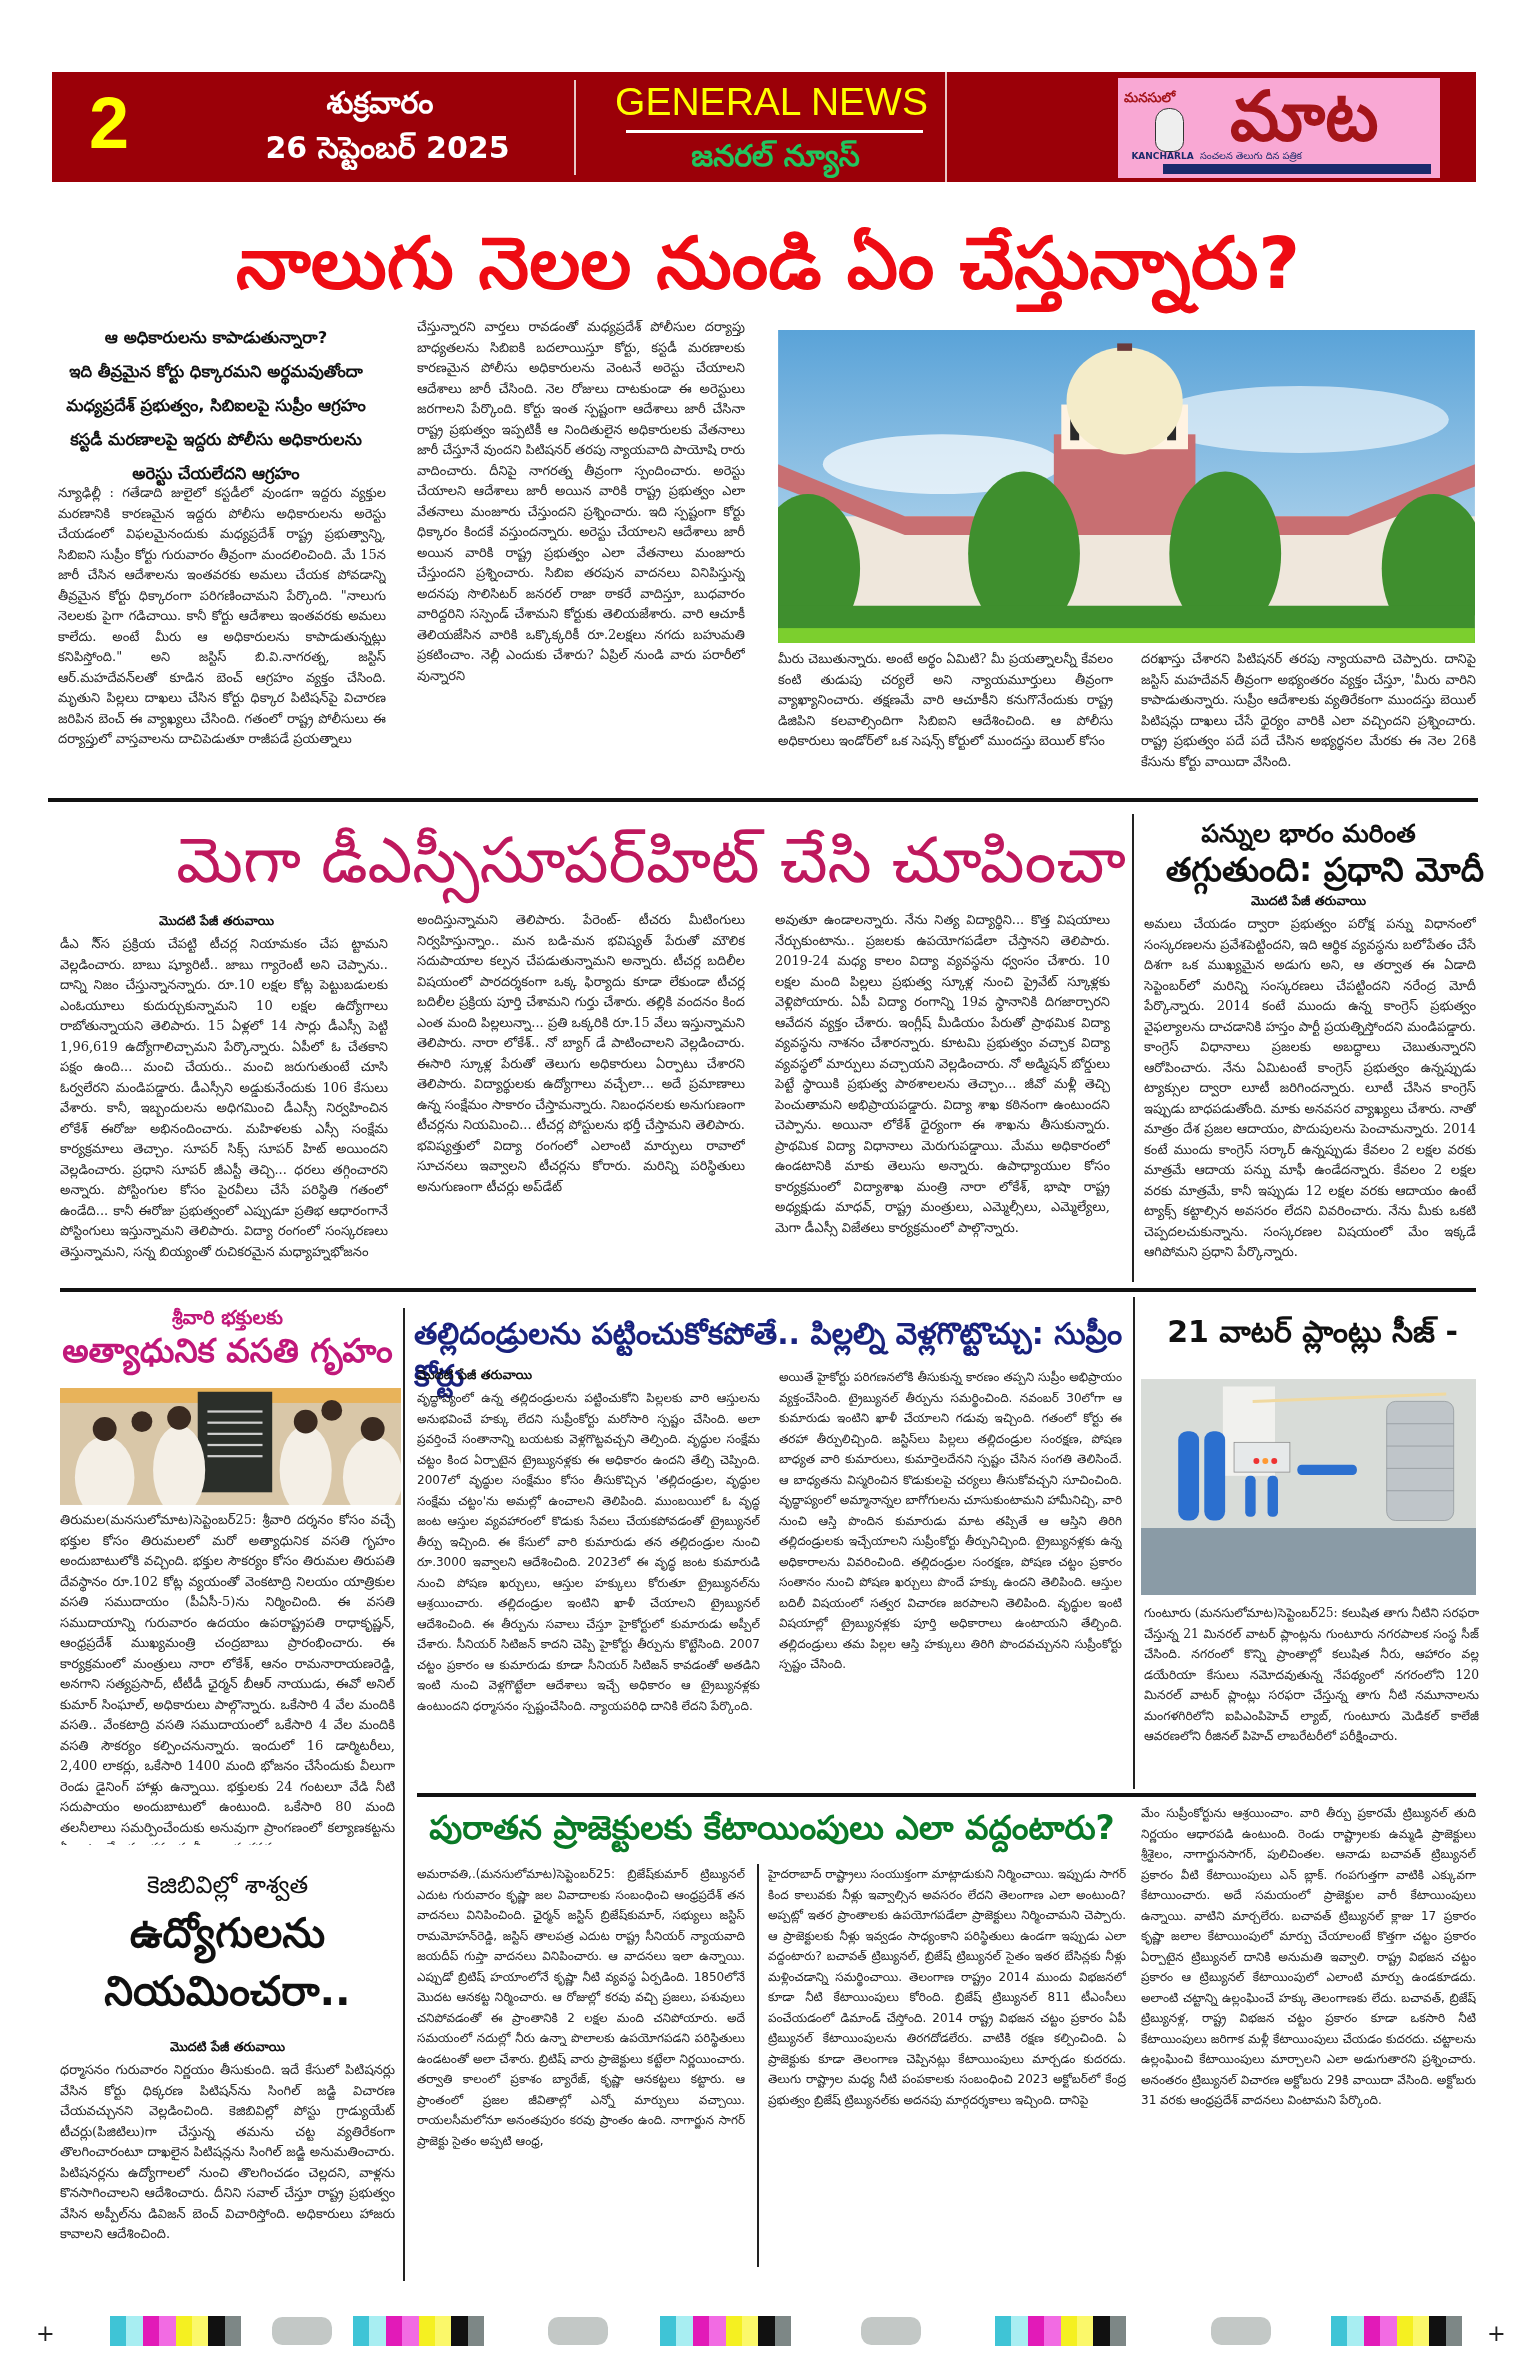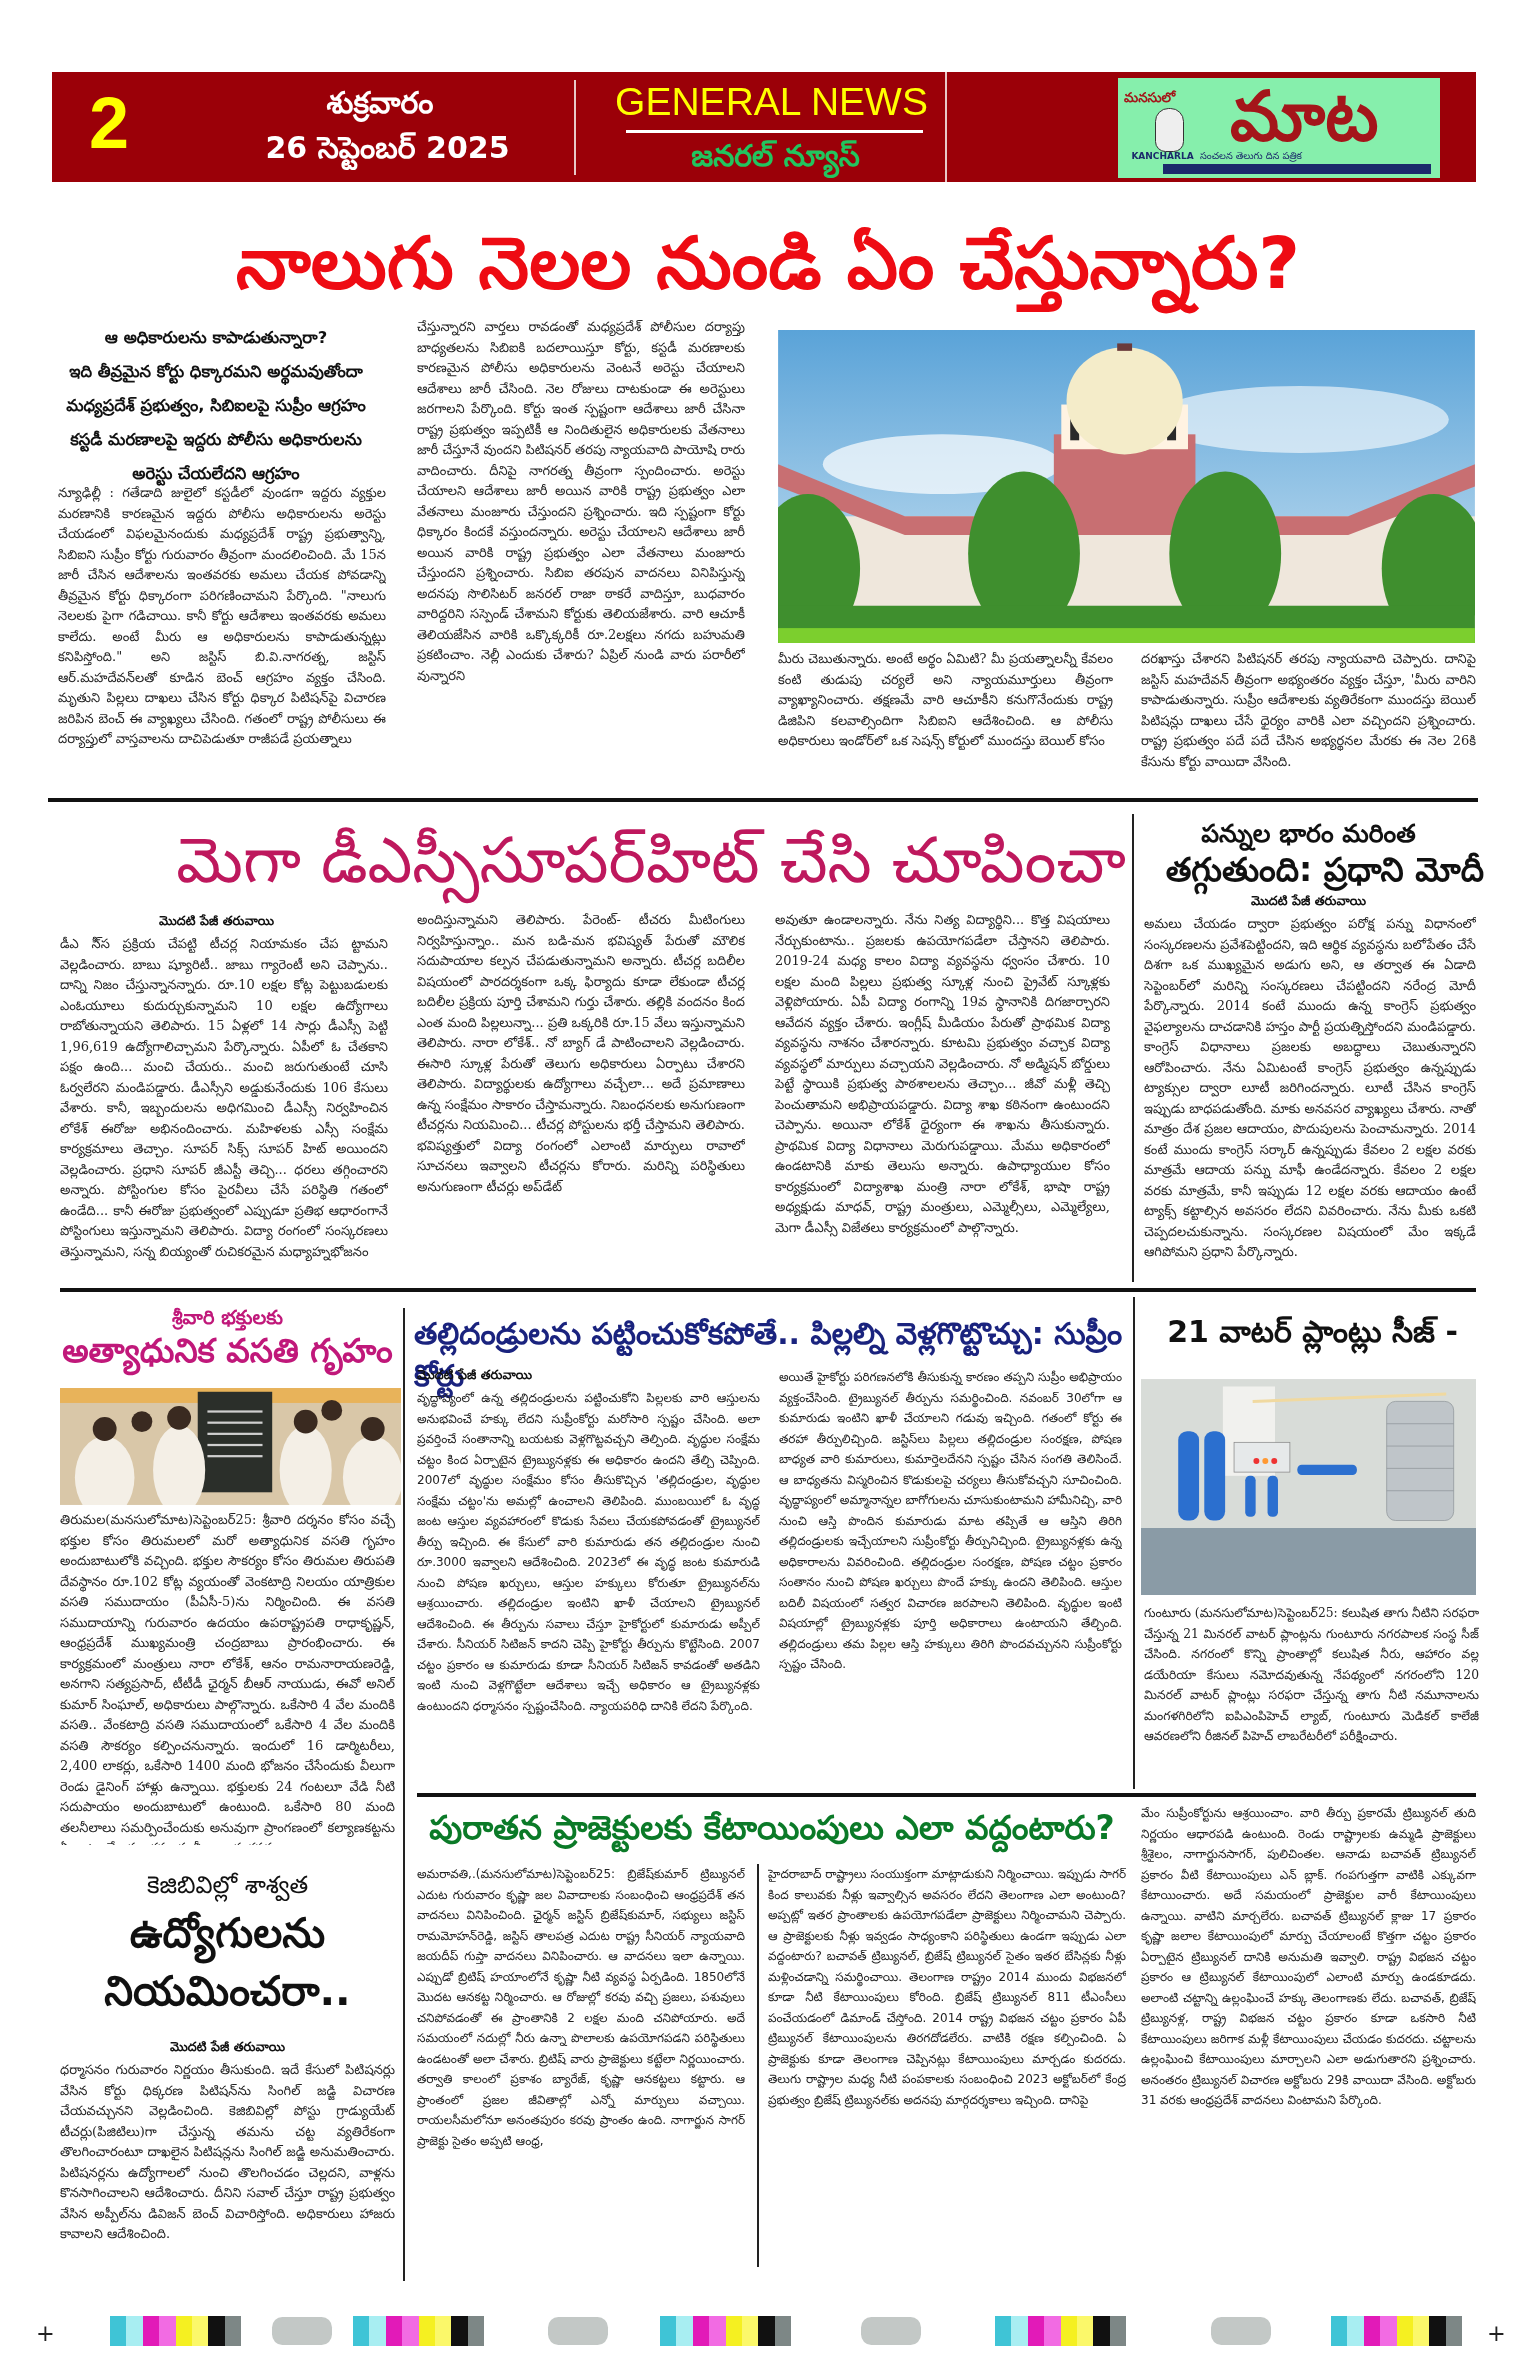--- a/index.html
+++ b/index.html
@@ -8,21 +8,21 @@
   
   .mast{left:52px;top:72px;width:1424px;height:110px;background:#9b0008;}
   .mast .pg{left:37px;top:15px;font-size:72px;font-weight:bold;color:#ffff00;font-family:"Liberation Sans",sans-serif;line-height:1;}
   .mast .day{left:231px;top:13.4px;width:194px;text-align:center;color:#fff;font-size:30px;font-weight:bold;}
   .mast .date{left:179px;top:58px;width:313px;text-align:center;color:#fff;font-size:30px;font-weight:bold;}
   .mast .div1{left:522px;top:7.5px;width:1.5px;height:95px;background:#e9c7c7;}
   .mast .div2{left:893px;top:0;width:1.5px;height:110px;background:#e9c7c7;}
   .mast .gn{left:563px;top:7.5px;width:313px;text-align:center;color:#ffff00;font-size:39px;font-family:"Liberation Sans",sans-serif;}
   .mast .gnline{left:574px;top:58px;width:297px;height:3px;background:#fff;}
   .mast .gnt{left:567px;top:66px;width:313px;text-align:center;color:#22c55e;font-size:30px;font-weight:bold;}
-  .logo{left:1118px;top:78px;width:322px;height:100px;background:#86efac;}
+  .logo{left:1118px;top:78px;width:322px;height:100px;background:#f9a8d4;}
   .logo .big{left:112px;top:-3px;font-size:69px;font-weight:bold;color:#a4151a;font-family:"DejaVu Serif",serif;}
   .logo .small{left:6px;top:12px;font-size:13.4px;color:#a4151a;font-weight:bold;}
   .logo .face{left:37px;top:30px;width:27px;height:42px;border-radius:13.4px 13.4px 10.4px 10.4px;background:#eee;border:1.5px solid #333;}
   .logo .kan{left:13.4px;top:73px;font-size:9px;font-weight:bold;color:#1b2a6b;}
   .logo .tag{left:82px;top:72px;font-size:9.7px;color:#1b2a6b;}
   .logo .bar{left:45px;top:86px;width:268px;height:10.4px;background:#1b2a6b;}
   
   .h1{left:97px;top:221px;width:1342px;text-align:center;font-size:72px;font-weight:bold;color:#ee0b13;}
   .sub{font-weight:bold;text-align:center;font-size:16.4px;line-height:34px;}
   .body{font-size:13px;line-height:20.5px;text-align:justify;color:#222;font-family:"DejaVu Serif",serif;}

